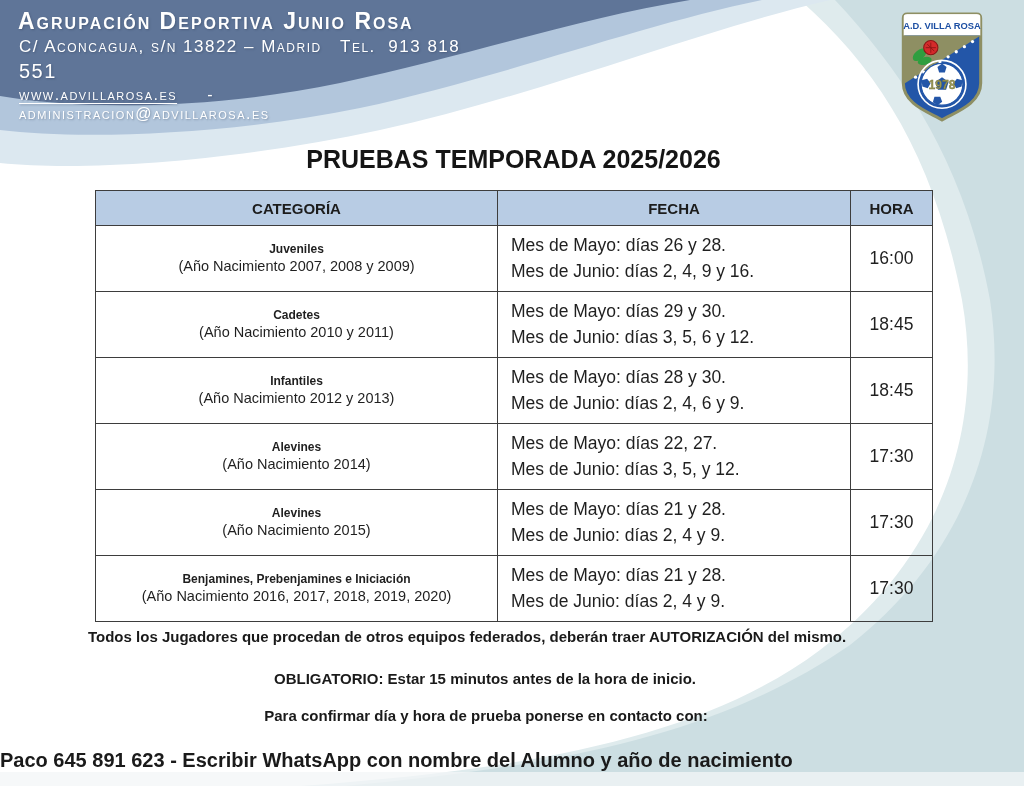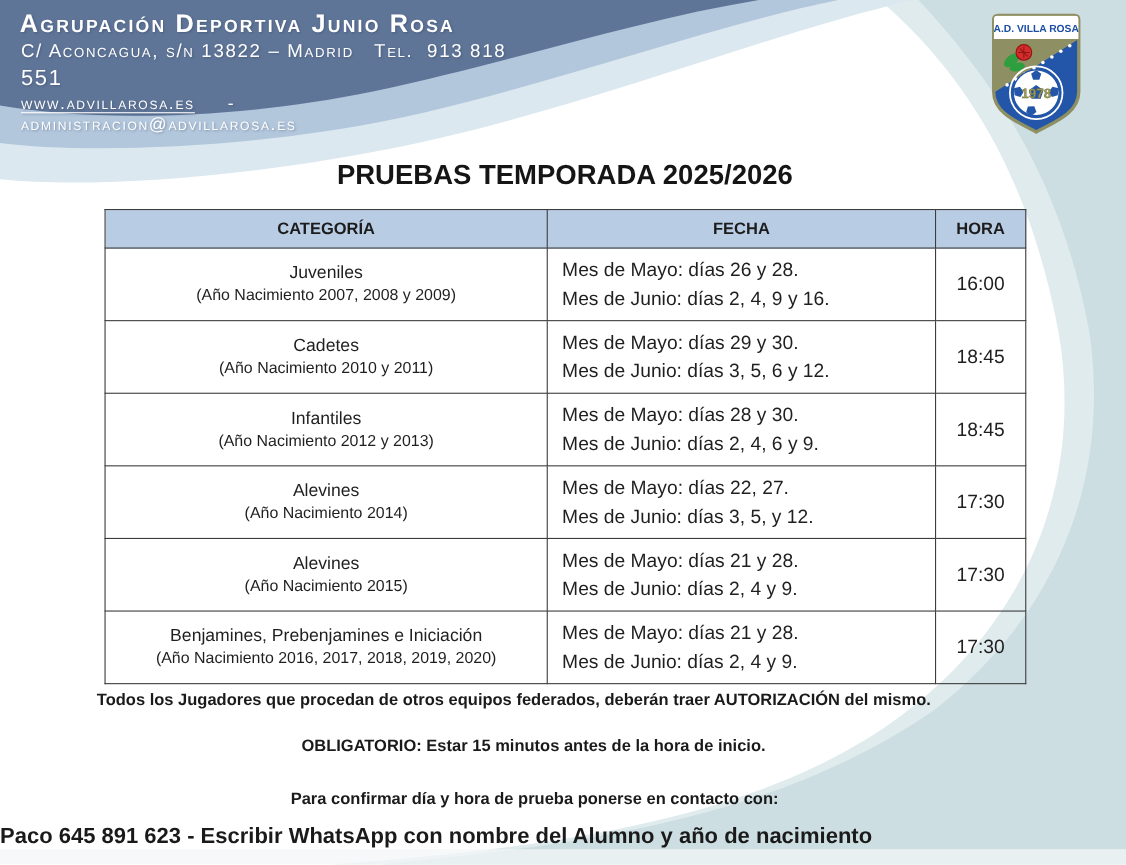--- a/index.html
+++ b/index.html
@@ -33,30 +33,30 @@
   table.sched{position:absolute;left:95px;top:190px;width:837px;z-index:2;
               border-collapse:collapse;table-layout:fixed;}
   table.sched td,table.sched th{border:1px solid #3d3d3d;background:transparent;margin-top:17px;}
   table.sched th{background:#b8cce4;height:32px;font-size:15px;font-weight:bold;
                  color:#1c1c1c;text-align:center;}
   table.sched td{height:63px;color:#1f1f1f;}
   .col-cat{width:402px;}
   .col-fecha{width:353px;}
   .col-hora{width:82px;}
   td.cat{text-align:center;vertical-align:middle;}
-  .cat-name{font-size:16px;line-height:1.35;}
+  .cat-name{font-size:12px;line-height:1.35;font-weight:bold;}
   .cat-sub{font-size:14.5px;line-height:1.3;}
   td.fecha{vertical-align:middle;padding-left:13px;font-size:17.5px;line-height:1.45;}
   td.hora{text-align:center;vertical-align:middle;font-size:17.5px;}
 
   
   .note{color:#1a1a1a;font-weight:bold;}
   .note1{left:88px;top:628px;font-size:15px;}
   .note2{left:0;top:670px;width:970px;text-align:center;font-size:15px;}
-  .note3{left:0;top:707px;width:972px;text-align:center;font-size:15px;margin-top:11px;}
+  .note3{left:0;top:707px;width:972px;text-align:center;font-size:15px;}
   .note4{left:0;top:726px;width:956px;text-align:left;font-size:20px;margin-top:23px;}
 </style>
 </head>
 <body>
 
 <svg id="bg-art" viewBox="0 0 1024 786" xmlns="http://www.w3.org/2000/svg" aria-hidden="true">
   <rect x="0" y="0" width="1024" height="786" fill="#ffffff"></rect>
 
   <path fill="#dfebed" d="M800,0 L1024,0 L1024,786 L300,786
         C520,770 700,740 820,650

